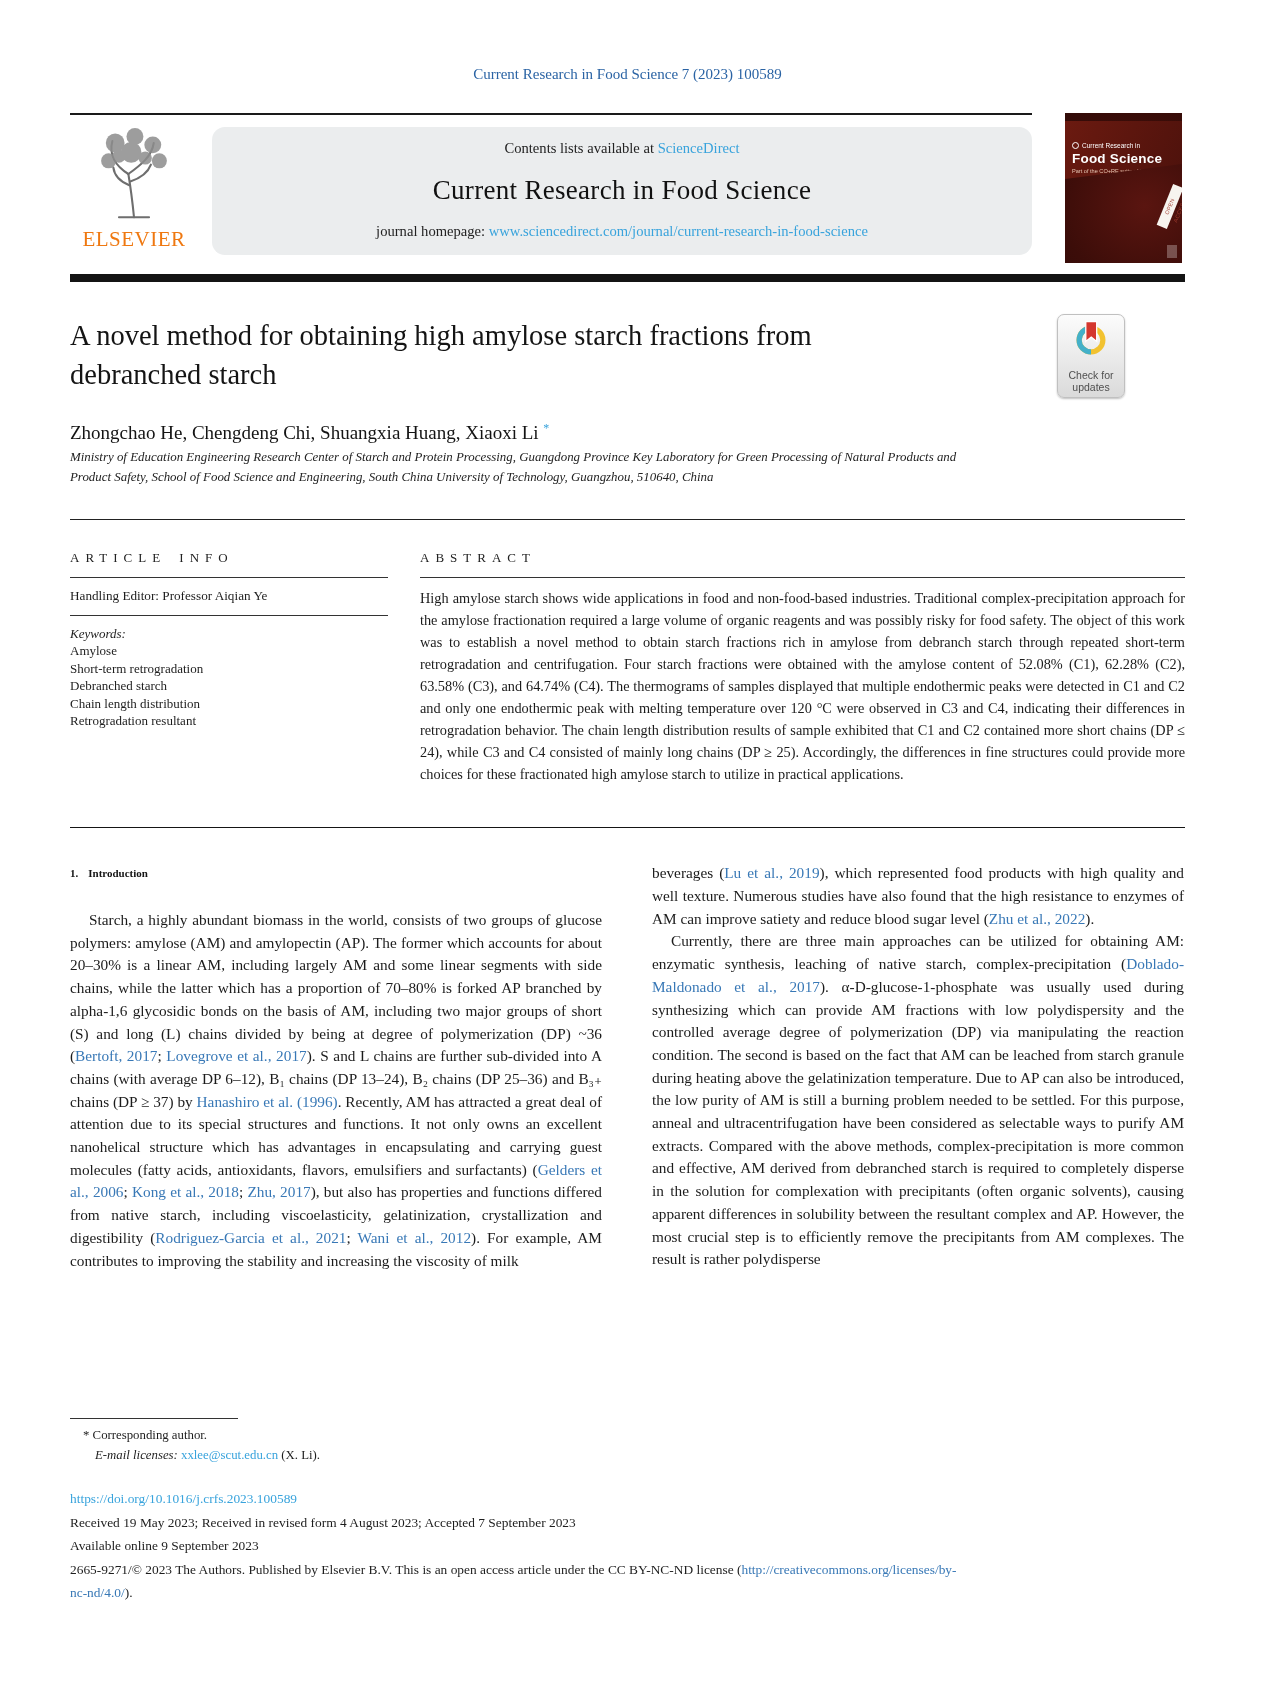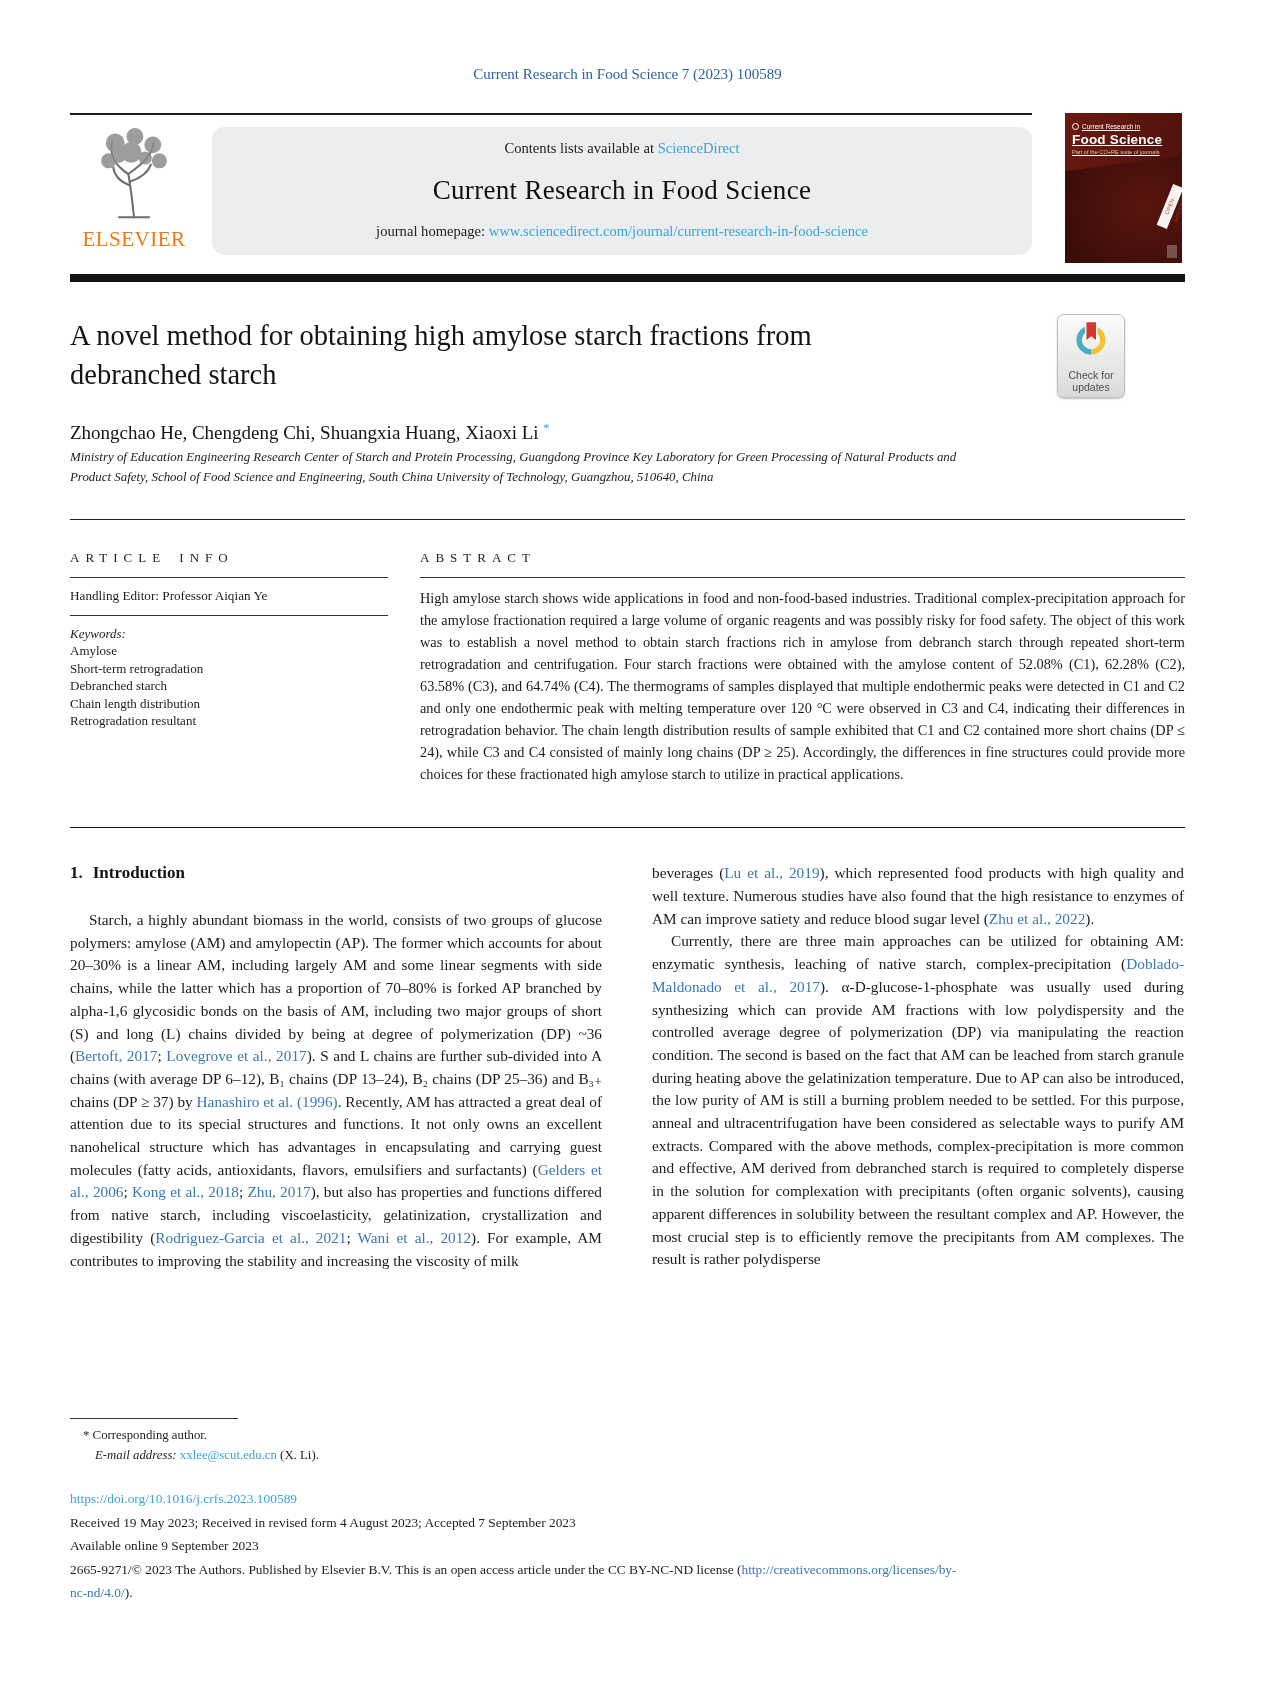--- a/index.html
+++ b/index.html
@@ -22,23 +22,23 @@
   .hb-title{font-size:27px;letter-spacing:0.3px;color:#111;}
   .url{color:var(--bright-blue);}
   .cite{color:var(--link-blue);}
   a{text-decoration:none;cursor:pointer;}
   .it{font-style:italic;}
 
   
   .cover{width:117px;height:150px;margin-left:33px;flex:none;position:relative;overflow:hidden;
          background:radial-gradient(130% 95% at 68% 62%, #5a1510 0%, #3c0d09 55%, #2c0a07 100%);
          color:#fff;font-family:"Liberation Sans",sans-serif;}
-  .cover-band{position:absolute;left:0;top:0;right:0;height:58px;padding:10px 7px 0;box-sizing:border-box;
+  .cover-band{position:absolute;left:0;top:8px;right:0;height:58px;padding:21px 7px 0;box-sizing:border-box;
               background:linear-gradient(115deg,#6b1a10 0%, #4e120c 100%);
-              clip-path:polygon(0 0,100% 0,100% 74%,0 100%);text-decoration:underline;}
+              clip-path:polygon(0 0,100% 0,100% 74%,0 100%);}
   .cover-kicker{display:flex;align-items:center;gap:3px;font-size:6.5px;}
   .cover-dot{width:7px;height:7px;border:1.6px solid #fff;border-radius:50%;box-sizing:border-box;flex:none;}
   .cover-title{font-weight:bold;font-size:13.5px;margin-top:2px;letter-spacing:0.2px;}
   .cover-sub{font-size:5.6px;margin-top:2px;color:#e6c6b4;}
   .cover-ribbon{position:absolute;right:-10px;top:88px;width:44px;height:11px;background:#f7f4ef;
                 color:#a23c2e;font-size:5.4px;line-height:11px;text-align:center;letter-spacing:0.5px;
                 transform:rotate(-68deg);}
   .cover-mark{position:absolute;right:5px;bottom:5px;width:10px;height:13px;background:rgba(255,255,255,0.28);}
 
   .black-bar{height:8px;background:var(--bar-black);margin-top:11px;}
@@ -65,21 +65,21 @@
   .kw{font-size:13px;line-height:17.5px;}
   .abs{flex:1;}
   .abs-rule{border:none;border-top:1px solid #333;margin:11px 0 9px;}
   .abs-text{font-size:14.3px;line-height:22px;text-align:justify;color:#1b1b1b;}
 
   .section-divider{border:none;border-top:1.6px solid #151515;margin:42px 0 0;}
 
   
   .columns{display:flex;gap:50px;margin-top:34px;}
   .col{width:532px;font-size:15.3px;line-height:22.7px;text-align:justify;color:#1b1b1b;}
-  .intro-h{font-size:17px;font-weight:bold;margin:0 0 24px;color:#141414;}
+  .intro-h{font-size:11px;font-weight:bold;margin:0 0 24px;color:#141414;}
   .intro-h .num{margin-right:10px;}
   .indent{text-indent:19px;}
   .col p{margin:0;}
 
   
   .bottom{position:absolute;left:70px;right:77px;top:1418px;}
   .fn-rule{width:168px;border:none;border-top:1px solid #333;margin:0 0 7px;}
   .fn-line{font-size:12.8px;line-height:19.5px;}
   .fn-1{padding-left:13px;}
   .fn-2{padding-left:25px;}
@@ -197,21 +197,21 @@
       </div>
       <div class="col">
         <p><span>beverages (</span><span class="cite">Lu et al., 2019</span><span>), which represented food products with high quality and well texture. Numerous studies have also found that the high resistance to enzymes of AM can improve satiety and reduce blood sugar level (</span><span class="cite">Zhu et al., 2022</span><span>).</span></p>
         <p class="indent"><span>Currently, there are three main approaches can be utilized for obtaining AM: enzymatic synthesis, leaching of native starch, complex-precipitation (</span><span class="cite">Doblado-Maldonado et al., 2017</span><span>). α-D-glucose-1-phosphate was usually used during synthesizing which can provide AM fractions with low polydispersity and the controlled average degree of polymerization (DP) via manipulating the reaction condition. The second is based on the fact that AM can be leached from starch granule during heating above the gelatinization temperature. Due to AP can also be introduced, the low purity of AM is still a burning problem needed to be settled. For this purpose, anneal and ultracentrifugation have been considered as selectable ways to purify AM extracts. Compared with the above methods, complex-precipitation is more common and effective, AM derived from debranched starch is required to completely disperse in the solution for complexation with precipitants (often organic solvents), causing apparent differences in solubility between the resultant complex and AP. However, the most crucial step is to efficiently remove the precipitants from AM complexes. The result is rather polydisperse</span></p>
       </div>
     </div>
 
     <div class="bottom">
       <hr class="fn-rule">
       <div class="fn-line fn-1"><span>*</span> <span>Corresponding author.</span></div>
-      <div class="fn-line fn-2"><span class="it">E-mail address:</span> <a class="url">xxlee@scut.edu.cn</a><span> (X. Li).</span></div>
+      <div class="fn-line fn-2"><span class="it">E-mail licenses:</span> <a class="url">xxlee@scut.edu.cn</a><span> (X. Li).</span></div>
 
       <div class="footer">
         <div><a class="url">https://doi.org/10.1016/j.crfs.2023.100589</a></div>
         <div>Received 19 May 2023; Received in revised form 4 August 2023; Accepted 7 September 2023</div>
         <div>Available online 9 September 2023</div>
         <div><span>2665-9271/© 2023 The Authors. Published by Elsevier B.V. This is an open access article under the CC BY-NC-ND license (</span><a class="cite">http://creativecommons.org/licenses/by-</a><br><a class="cite">nc-nd/4.0/</a><span>).</span></div>
       </div>
     </div>
 
   </div>

